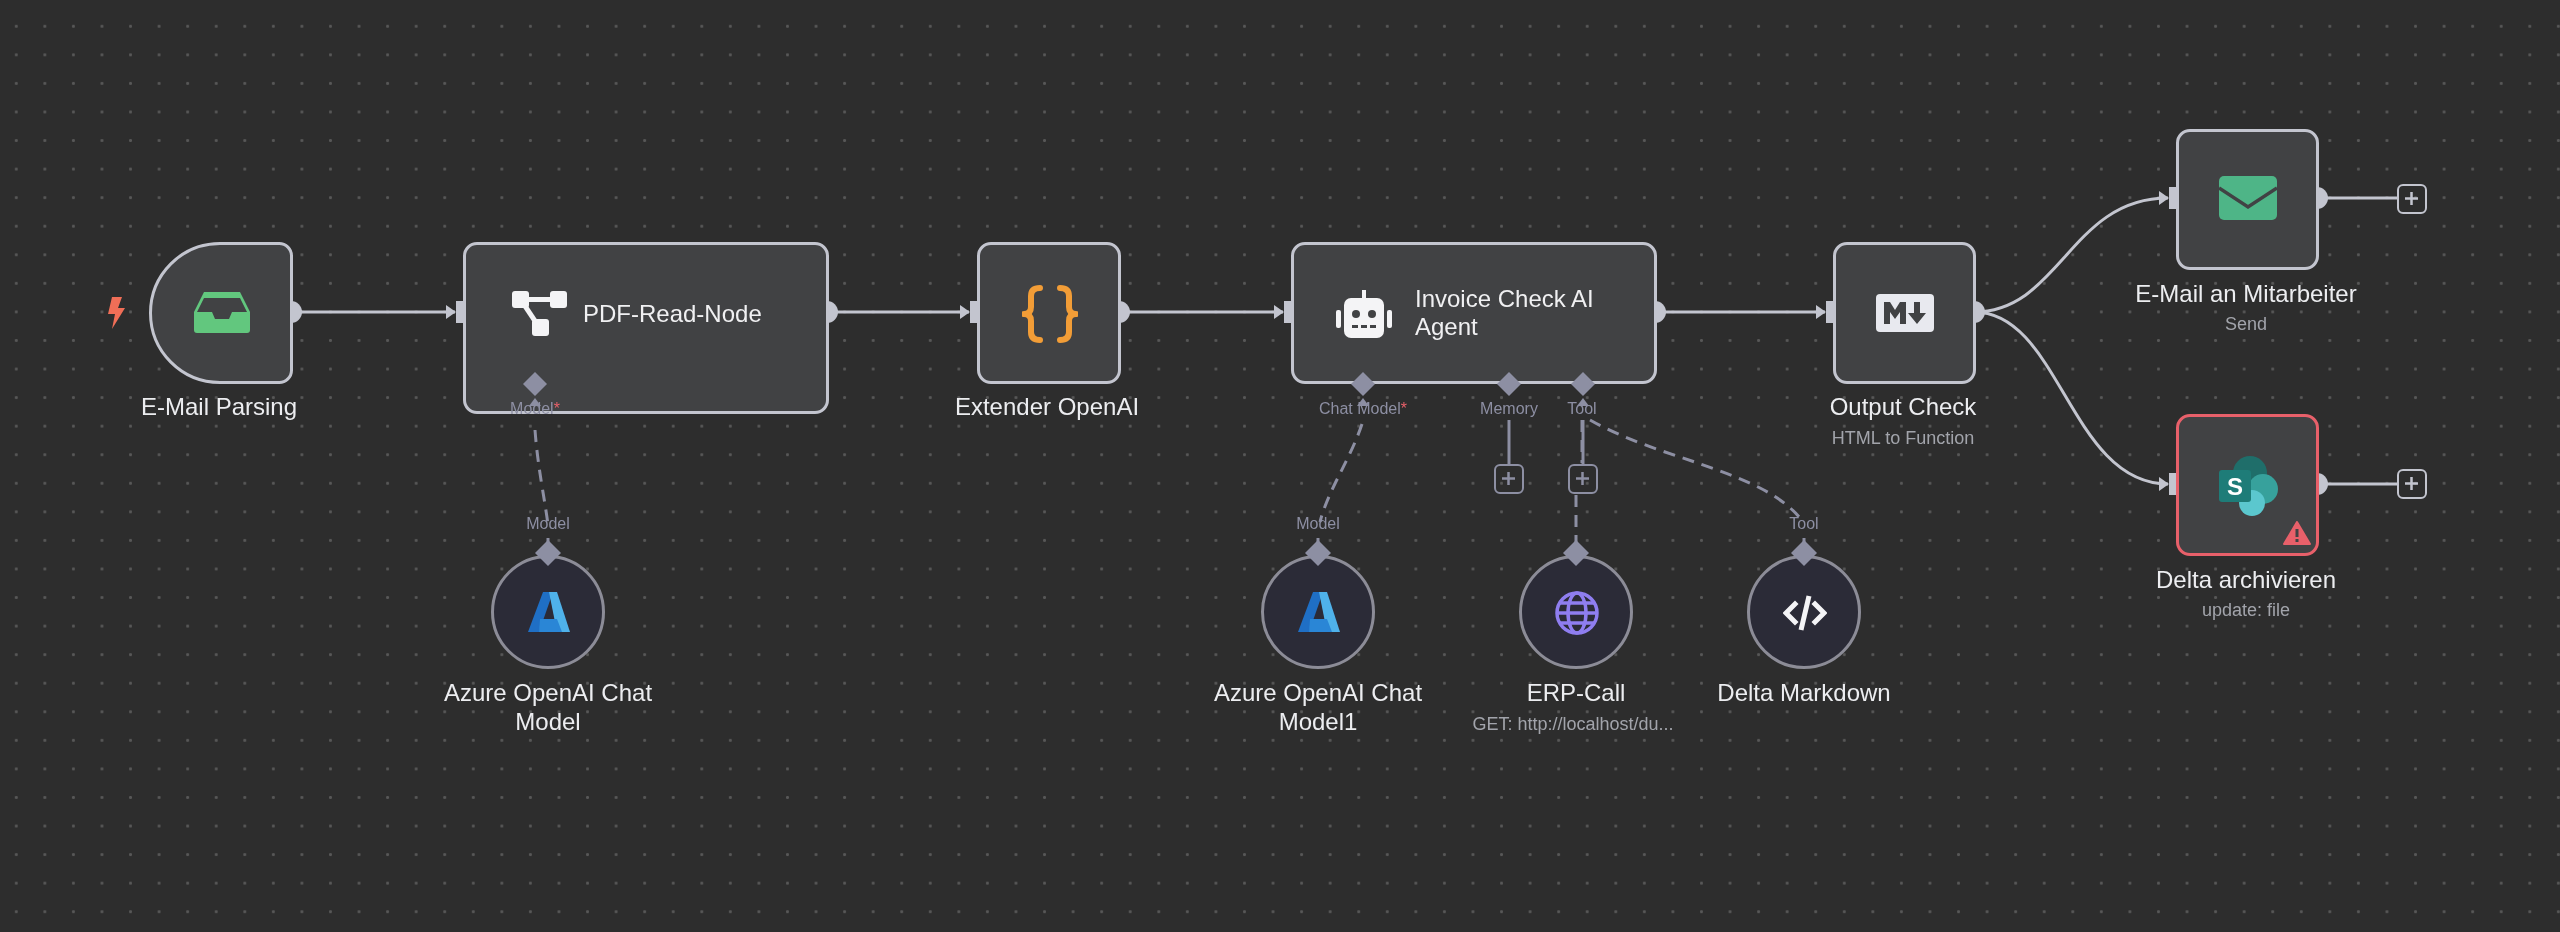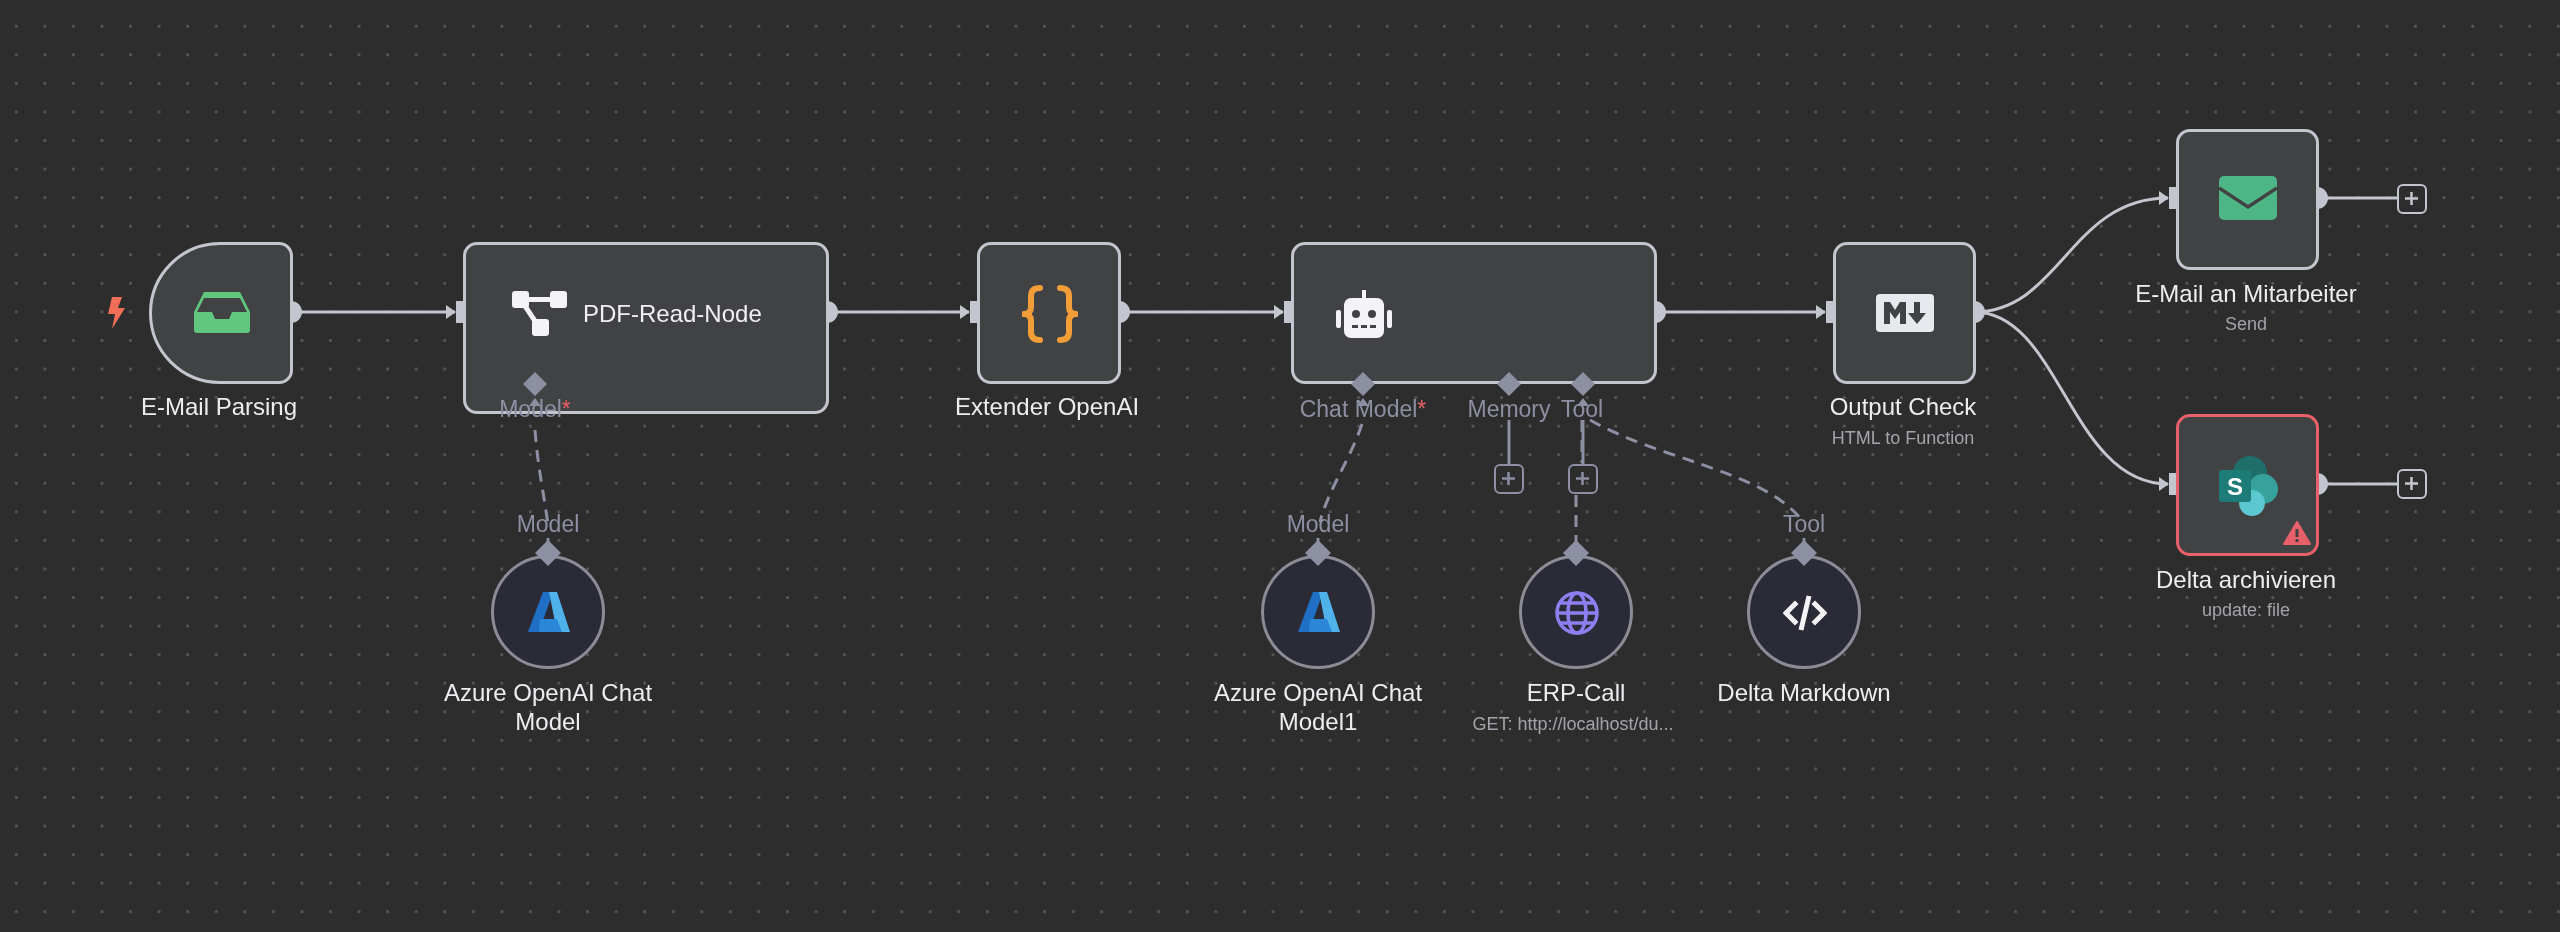--- a/index.html
+++ b/index.html
@@ -26,21 +26,21 @@
   .label {
     position:absolute; transform:translateX(-50%); text-align:center;
     color:#ecedf0; font-size:24px; line-height:29px; white-space:nowrap;
   }
   .sublabel {
     position:absolute; transform:translateX(-50%); 
     color:#a2a4ab; font-size:18px; line-height:22px; white-space:nowrap;
   }
   .port-label {
     position:absolute; transform:translateX(-50%);
-    color:#8d8fa3; font-size:23px; line-height:20px; white-space:nowrap;
+    color:#8d8fa3; font-size:16px; line-height:20px; white-space:nowrap;
   }
   .port-label .req { color:#e8606a; }
   .sub {
     position:absolute; box-sizing:border-box; width:114px; height:114px;
     border-radius:50%; background:#2b2b37; border:3px solid #8c8c97;
   }
   .plus {
     position:absolute; box-sizing:border-box; width:30px; height:30px;
     border:2.5px solid #c3c5cf; border-radius:6px;
   }
@@ -136,20 +136,24 @@
     <rect x="28" y="0" width="4" height="8" fill="#f4f4f6"></rect>
     <rect x="10" y="8" width="40" height="40" rx="7" fill="#f4f4f6"></rect>
     <rect x="2" y="20" width="5" height="18" rx="2" fill="#f4f4f6"></rect>
     <rect x="53" y="20" width="5" height="18" rx="2" fill="#f4f4f6"></rect>
     <circle cx="22" cy="24" r="4" fill="#414244"></circle>
     <circle cx="38" cy="24" r="4" fill="#414244"></circle>
     <rect x="18" y="35" width="6" height="3" fill="#414244"></rect>
     <rect x="27" y="35" width="6" height="3" fill="#414244"></rect>
     <rect x="36" y="35" width="6" height="3" fill="#414244"></rect>
   </svg>
+  <div class="inline-title" style="left:121px;top:40px">
+    <div>Invoice Check AI</div>
+    <div>Agent</div>
+  </div>
 </div>
 <svg style="position:absolute;left:1349px;top:370px" width="28" height="42">
   <path d="M14,2 L26,14 L14,26 L2,14 z" fill="#8d8fa3"></path>
   <path d="M8,36 L14,28 L20,36 z" fill="#8d8fa3"></path>
 </svg>
 <svg style="position:absolute;left:1495px;top:370px" width="28" height="30">
   <path d="M14,2 L26,14 L14,26 L2,14 z" fill="#8d8fa3"></path>
 </svg>
 <svg style="position:absolute;left:1569px;top:370px" width="28" height="42">
   <path d="M14,2 L26,14 L14,26 L2,14 z" fill="#8d8fa3"></path>

